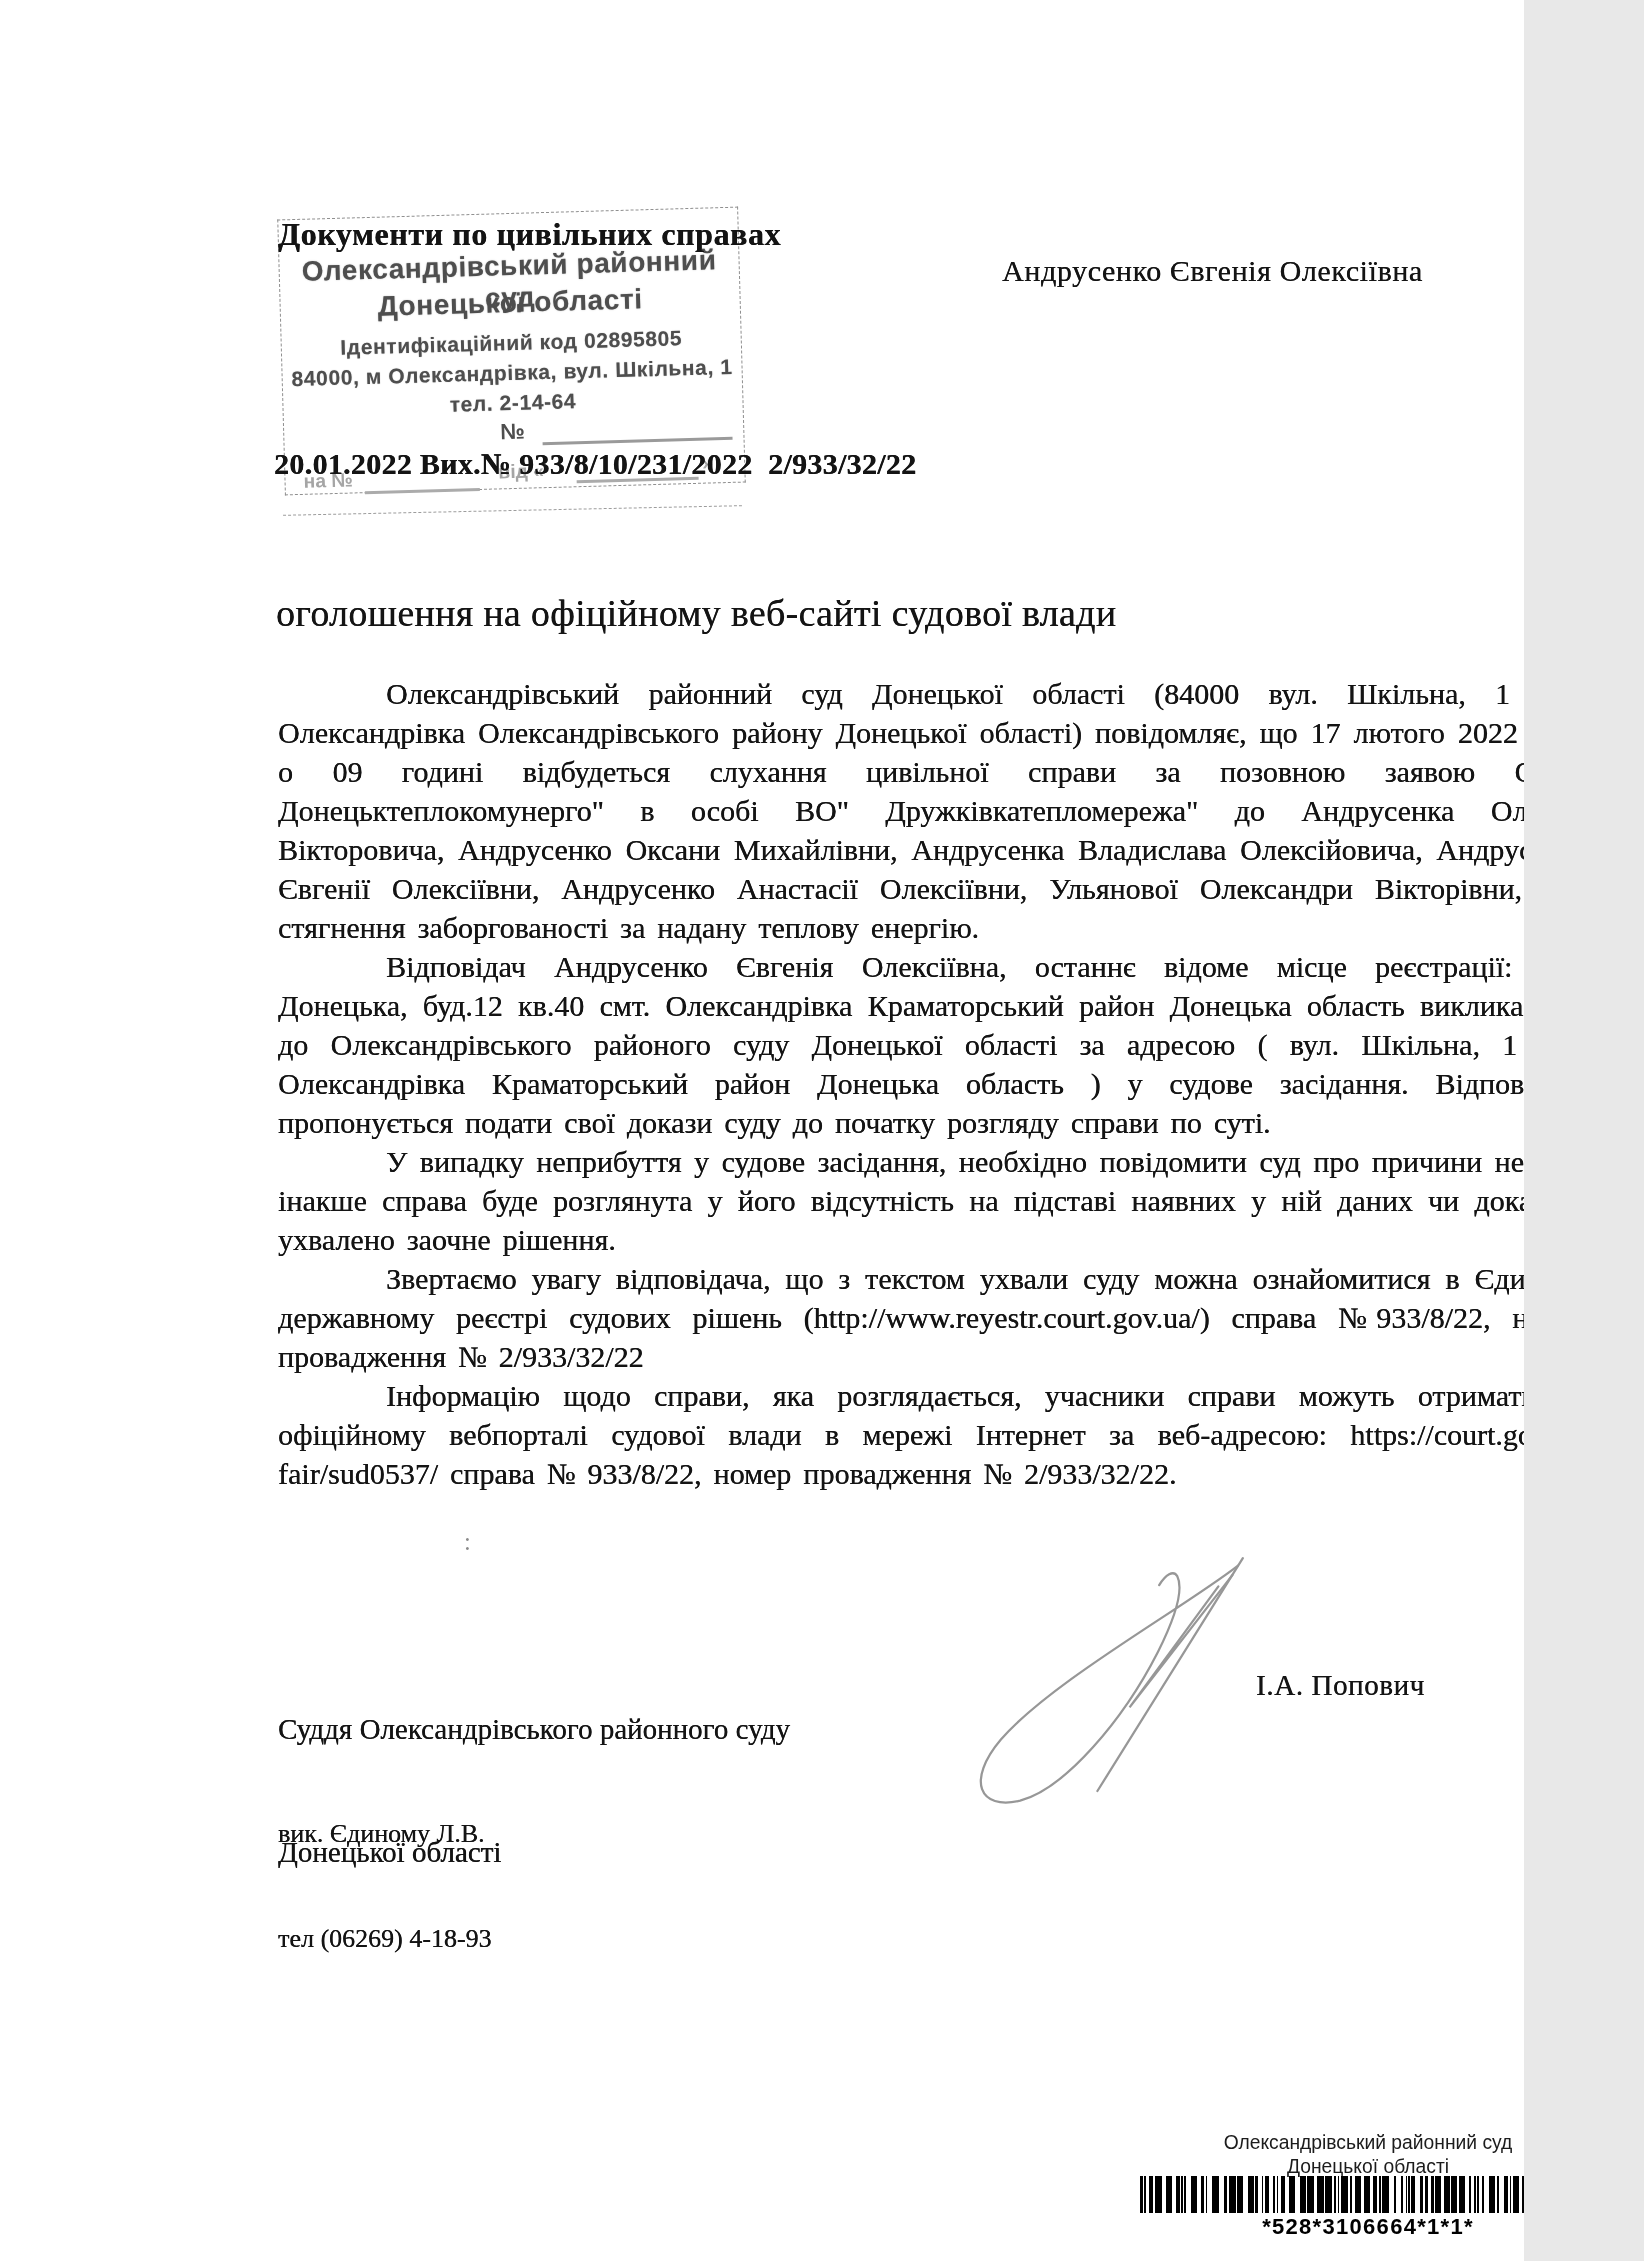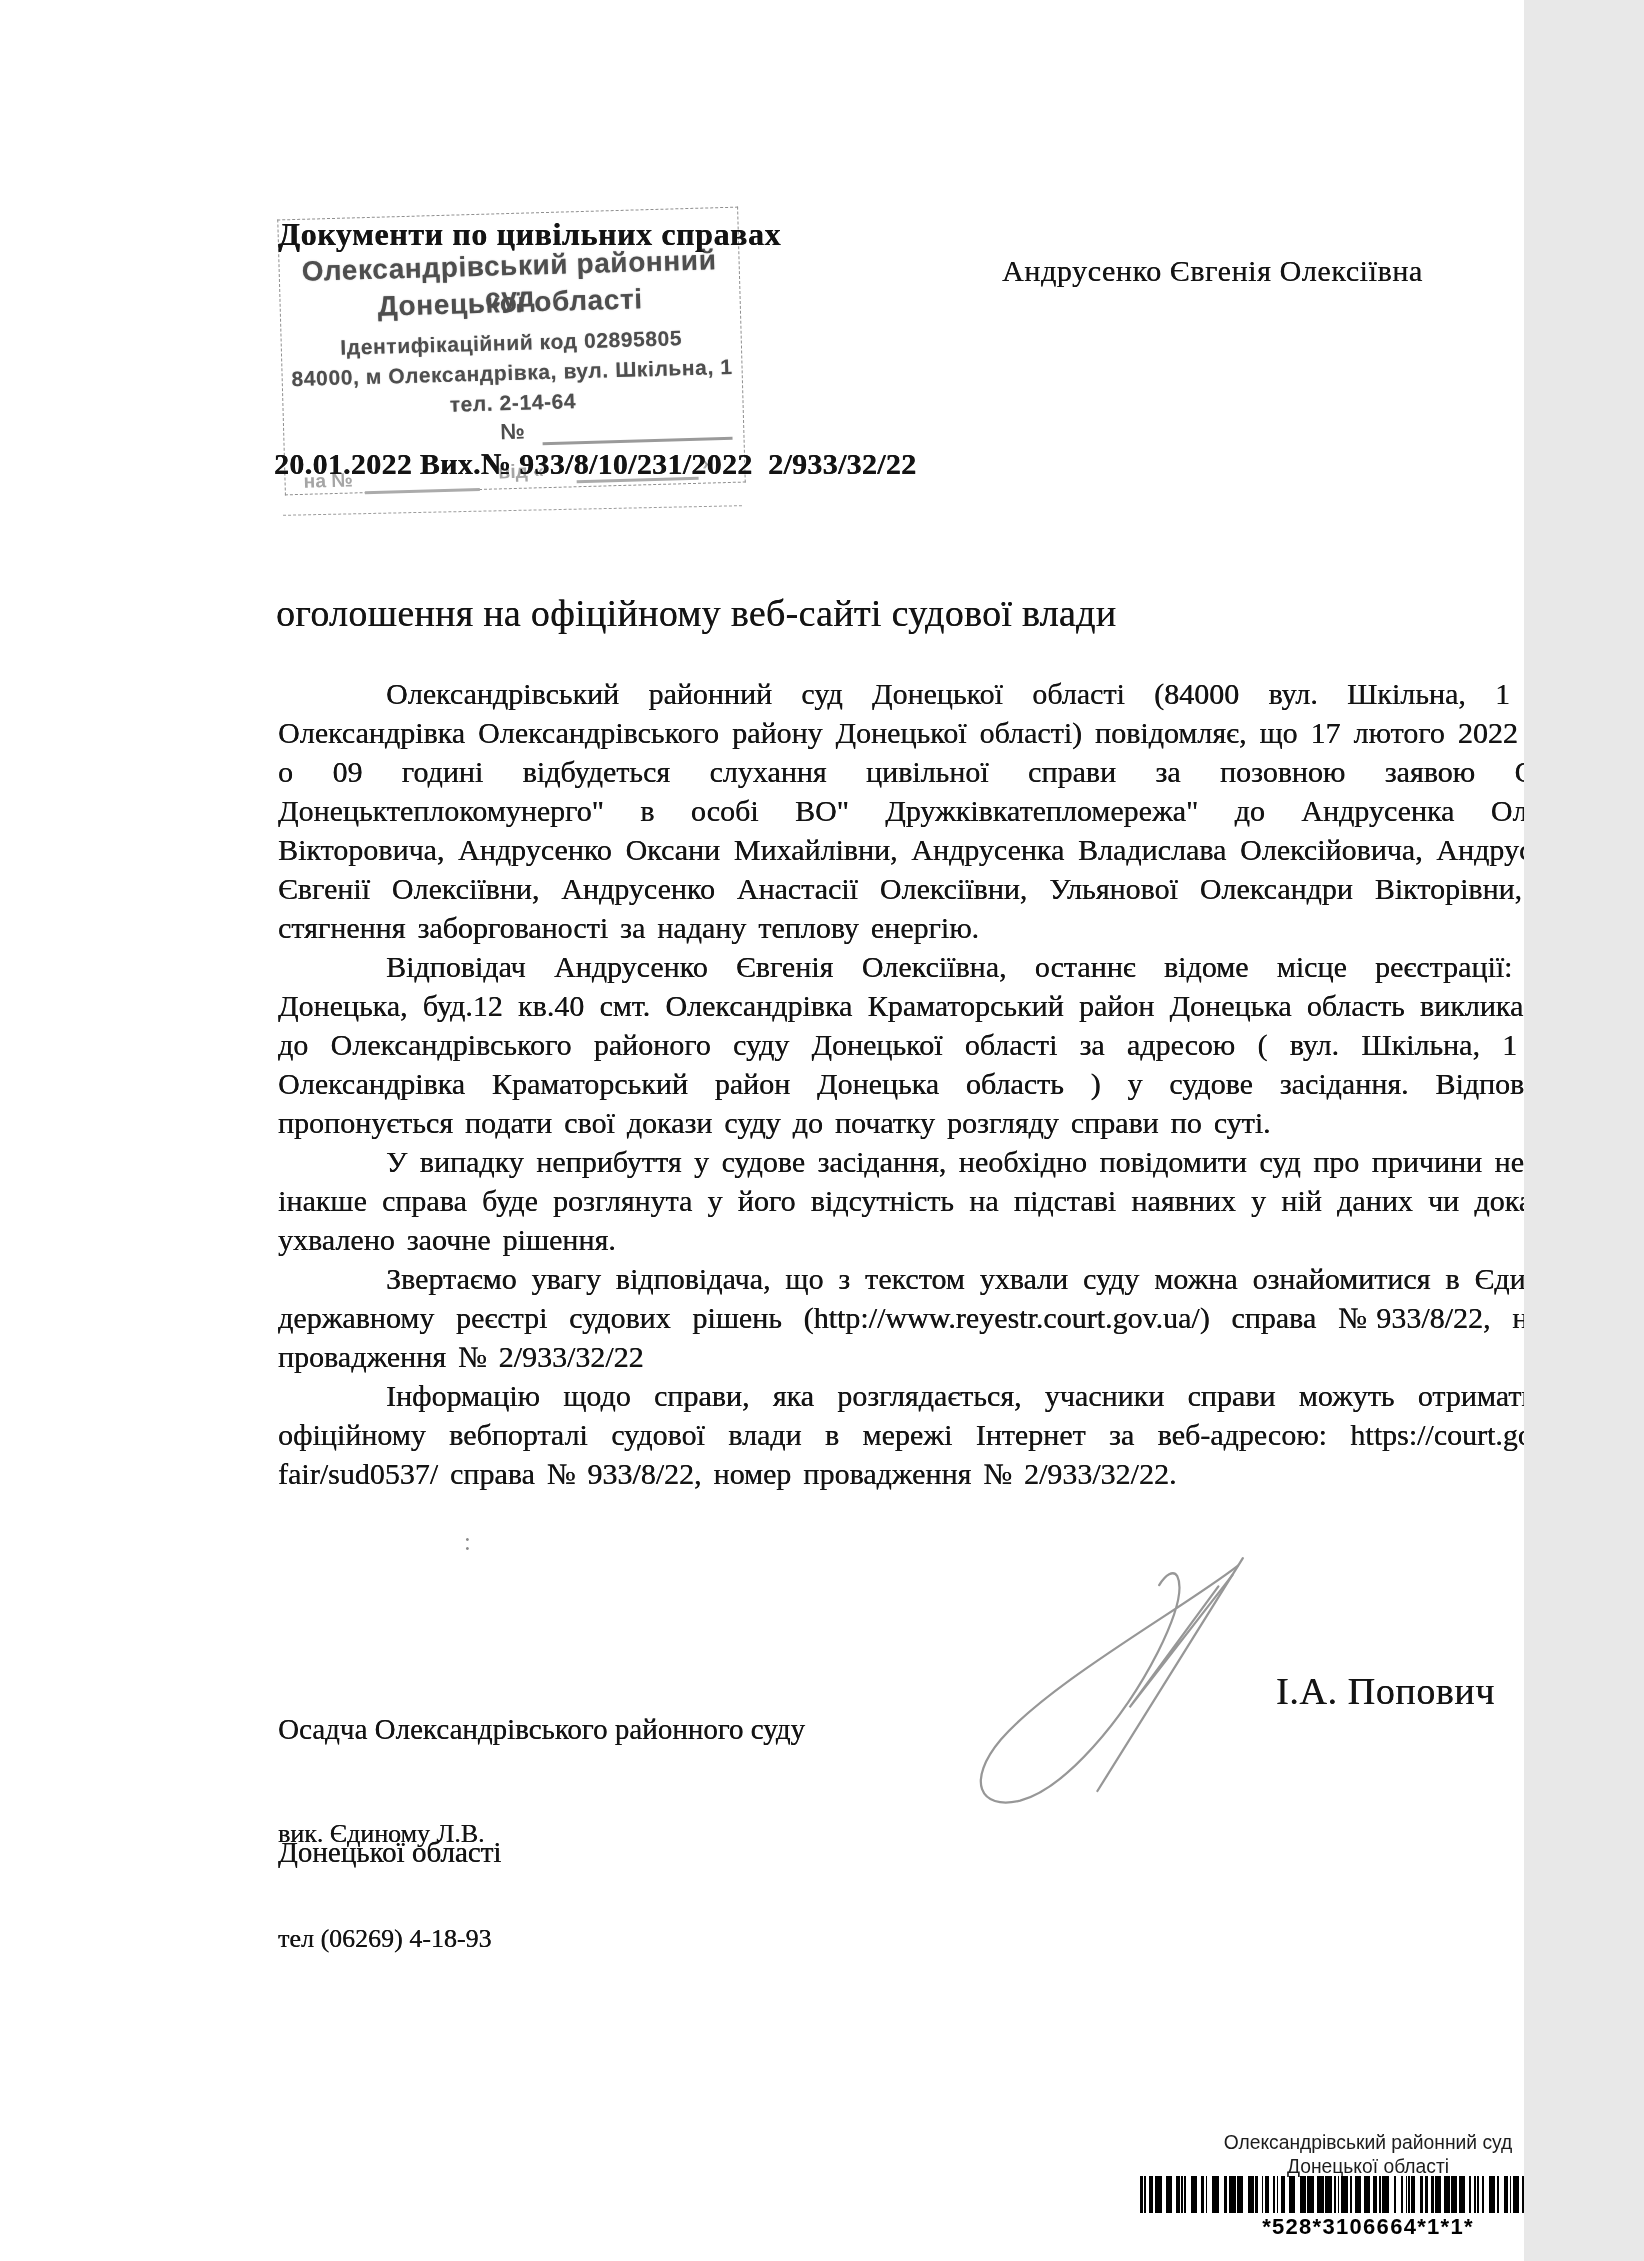--- a/index.html
+++ b/index.html
@@ -63,21 +63,21 @@
     left: 278px; top: 674px; width: 1312px;
     font-size: 30px; line-height: 39px;
     text-align: justify; word-spacing: 4.5px;
   }
   .body-text p { margin: 0; text-indent: 108px; }
 
   .artifact-colon { left: 464px; top: 1528px; font-size: 24.5px; color: #8a8a8a; }
 
   
   .judge-block { left: 278px; top: 1627px; font-size: 29px; line-height: 41px; white-space: pre; }
-  .judge-name  { left: 1256px; top: 1669px; font-size: 38px; letter-spacing: 0.6px; white-space: pre; margin-left: 20px; }
+  .judge-name  { left: 1256px; top: 1669px; font-size: 29px; letter-spacing: 0.6px; white-space: pre; }
   .exec-block  { left: 278px; top: 1746px; font-size: 26px; line-height: 35px; white-space: pre; }
 
   .signature-svg { left: 961px; top: 1513px; z-index: 2; }
 
   
   .footer-text {
     left: 1094px; width: 548px; text-align: center;
     font-family: "Liberation Sans", sans-serif;
     font-size: 19.3px; color: #1c1c1c;
   }
@@ -130,21 +130,21 @@
     <p>Олександрівський районний суд Донецької області (84000 вул. Шкільна, 1 смт. Олександрівка Олександрівського району Донецької області) повідомляє, що 17 лютого 2022 року о 09 годині  відбудеться слухання цивільної справи за позовною заявою ОКП" Донецьктеплокомунерго" в особі ВО" Дружківкатепломережа" до Андрусенка Олексія Вікторовича, Андрусенко Оксани Михайлівни, Андрусенка Владислава Олексійовича, Андрусенко Євгенії Олексіївни, Андрусенко Анастасії Олексіївни, Ульянової Олександри Вікторівни, про стягнення заборгованості за надану теплову енергію.</p>
     <p>Відповідач Андрусенко Євгенія Олексіївна, останнє відоме місце реєстрації: вул. Донецька, буд.12 кв.40 смт. Олександрівка  Краматорський район Донецька область викликається до Олександрівського районого суду Донецької області за адресою ( вул. Шкільна, 1 смт. Олександрівка  Краматорський район  Донецька  область )  у судове засідання. Відповідачу пропонується подати свої докази суду до початку розгляду справи по суті.</p>
     <p>У випадку неприбуття у судове засідання, необхідно повідомити суд про причини неявки, інакше справа буде розглянута у його відсутність на підставі наявних у ній даних чи доказів і ухвалено заочне рішення.</p>
     <p>Звертаємо увагу відповідача, що з текстом ухвали суду  можна  ознайомитися в Єдиному державному  реєстрі  судових  рішень (http://www.reyestr.court.gov.ua/) справа №933/8/22, номер провадження  № 2/933/32/22</p>
     <p>Інформацію щодо справи, яка розглядається, учасники справи можуть отримати на офіційному вебпорталі судової влади в мережі Інтернет за веб-адресою: https://court.gov.ua/ fair/sud0537/ справа № 933/8/22, номер провадження №  2/933/32/22.</p>
   </div>
 
   <div class="abs artifact-colon">:</div>
 
   <div class="abs typed judge-block">
-    <div>Осадча Олександрівського районного суду</div>
+    <div>Суддя Олександрівського районного суду</div>
     <div>Донецької області</div>
   </div>
 
   <svg class="abs signature-svg" width="296" height="354" viewBox="0 0 460 550">
     <g fill="none" stroke="#979797" stroke-width="3.5" stroke-linecap="round">
       <path d="M 430 82 C 345 148, 140 262, 62 352 C 8 416, 28 462, 92 447 C 162 428, 252 322, 306 216 C 332 164, 347 120, 336 98 C 330 88, 318 96, 308 112"></path>
       <path d="M 422 96 L 262 302 L 400 114"></path>
       <path d="M 438 70 L 212 432"></path>
     </g>
   </svg>

